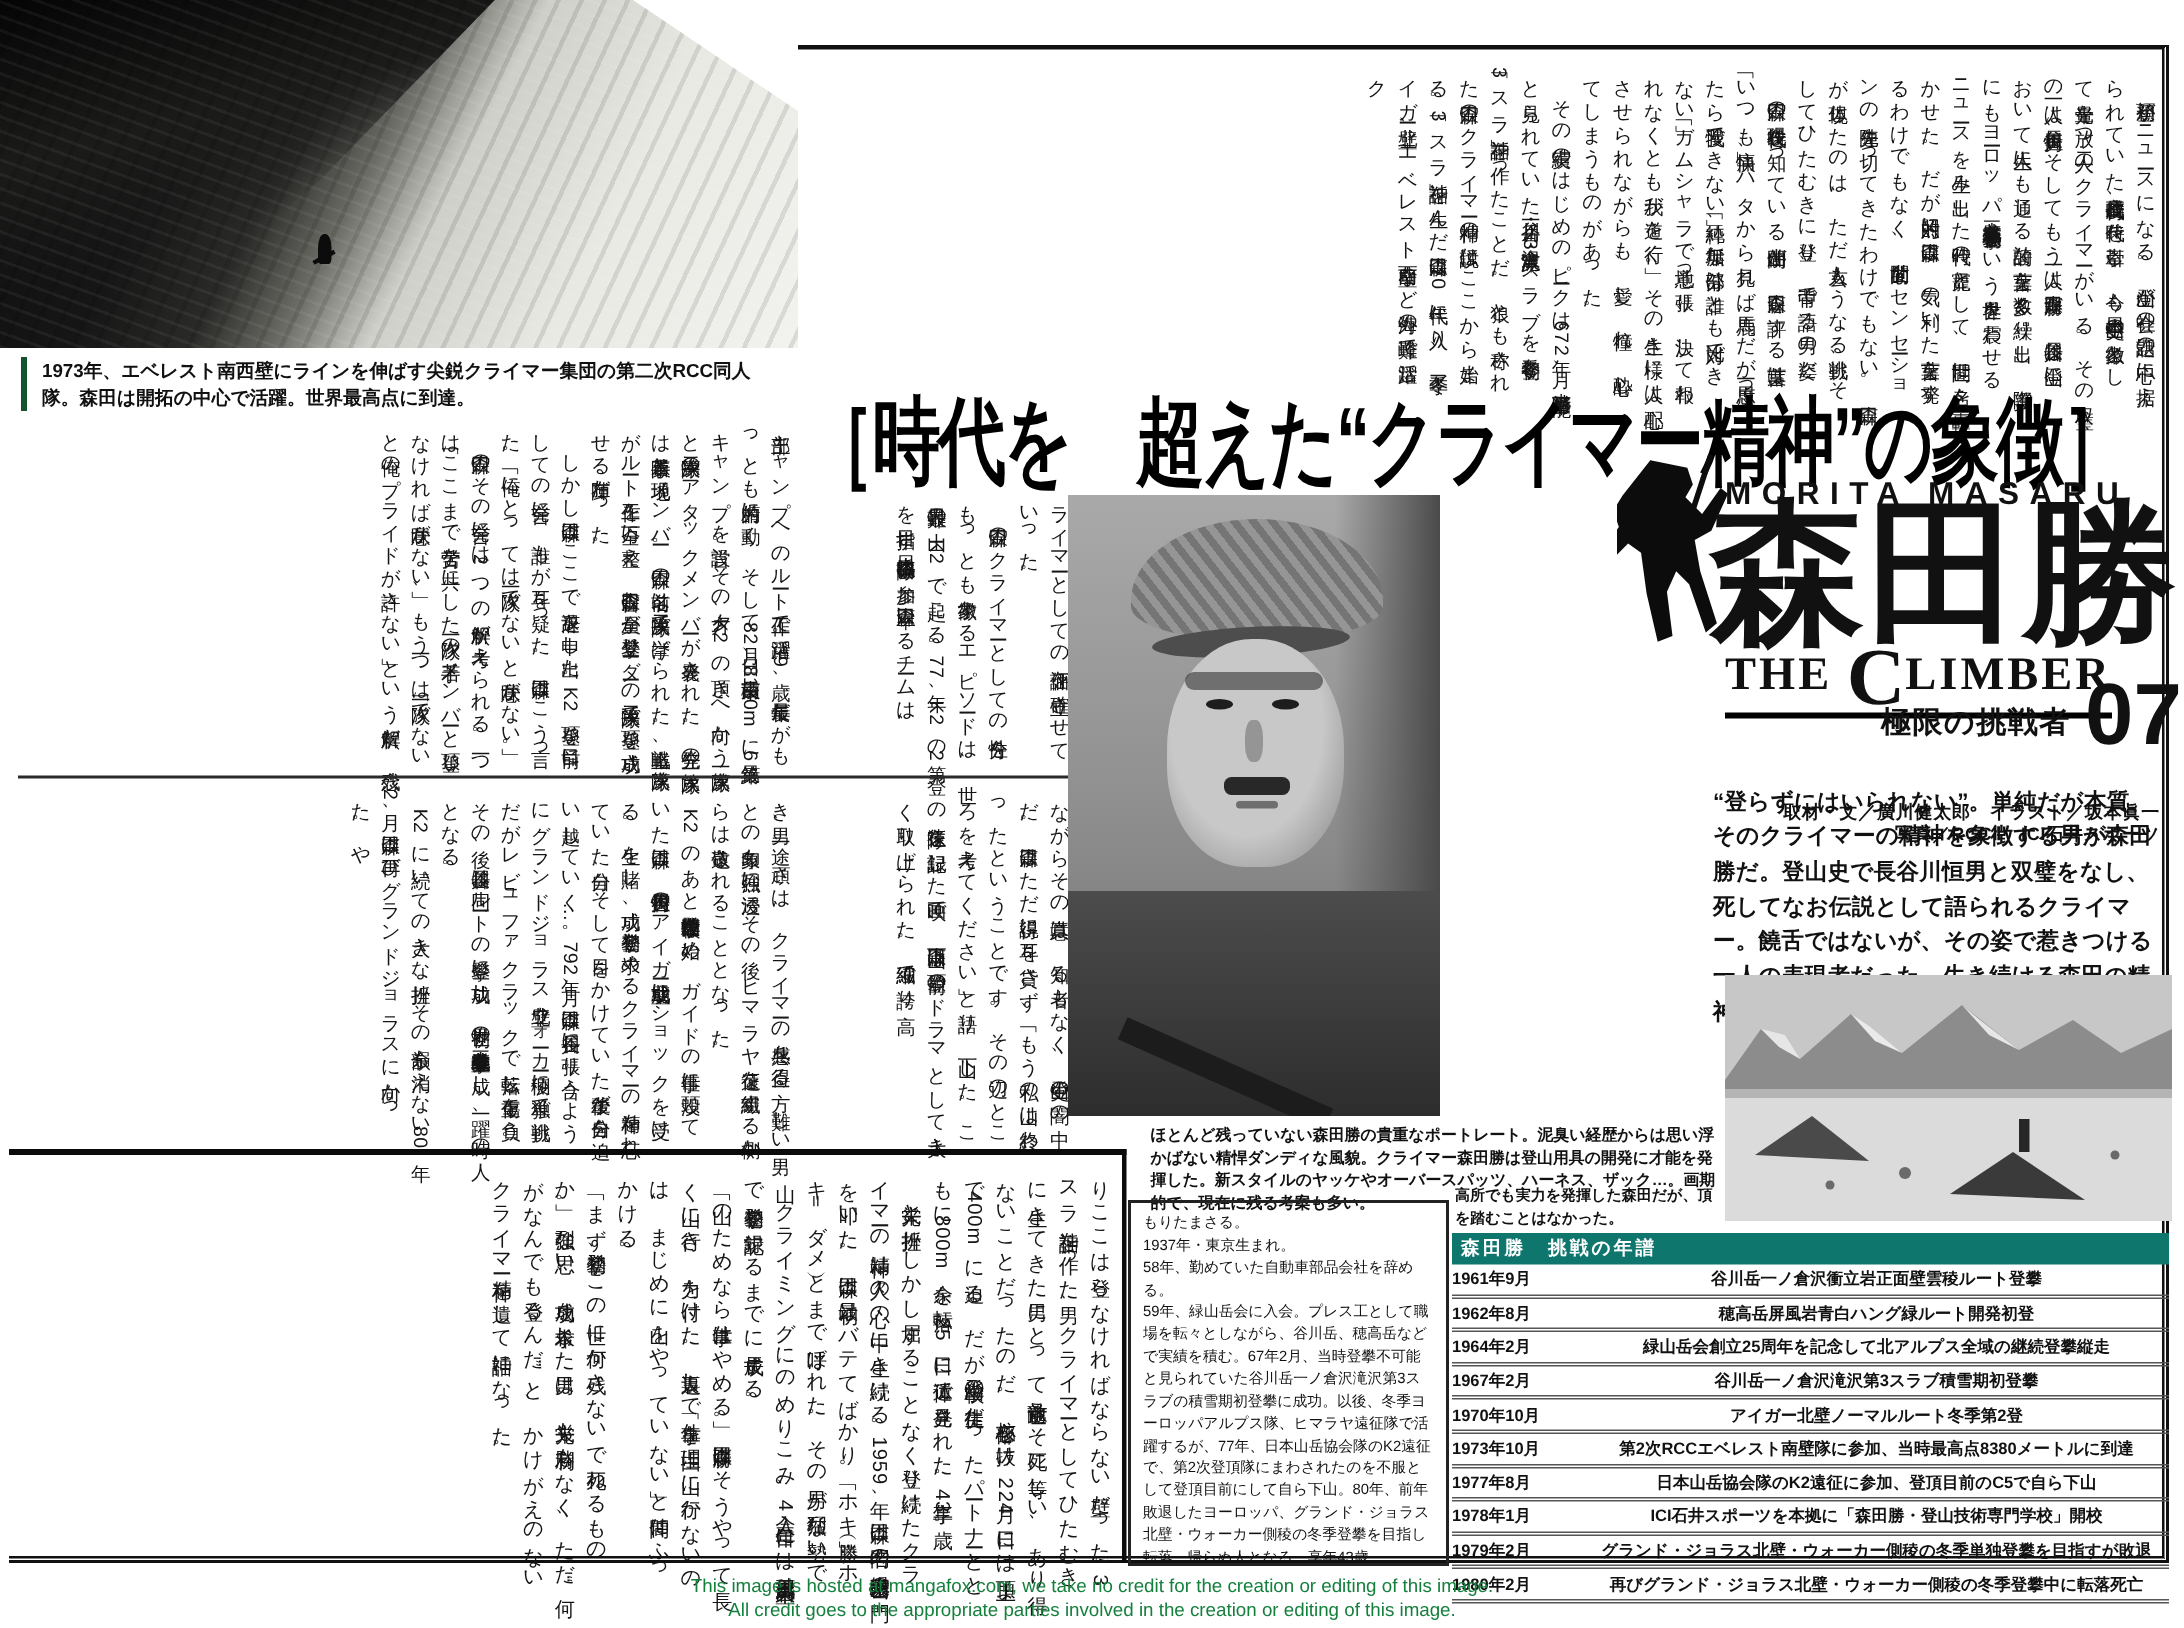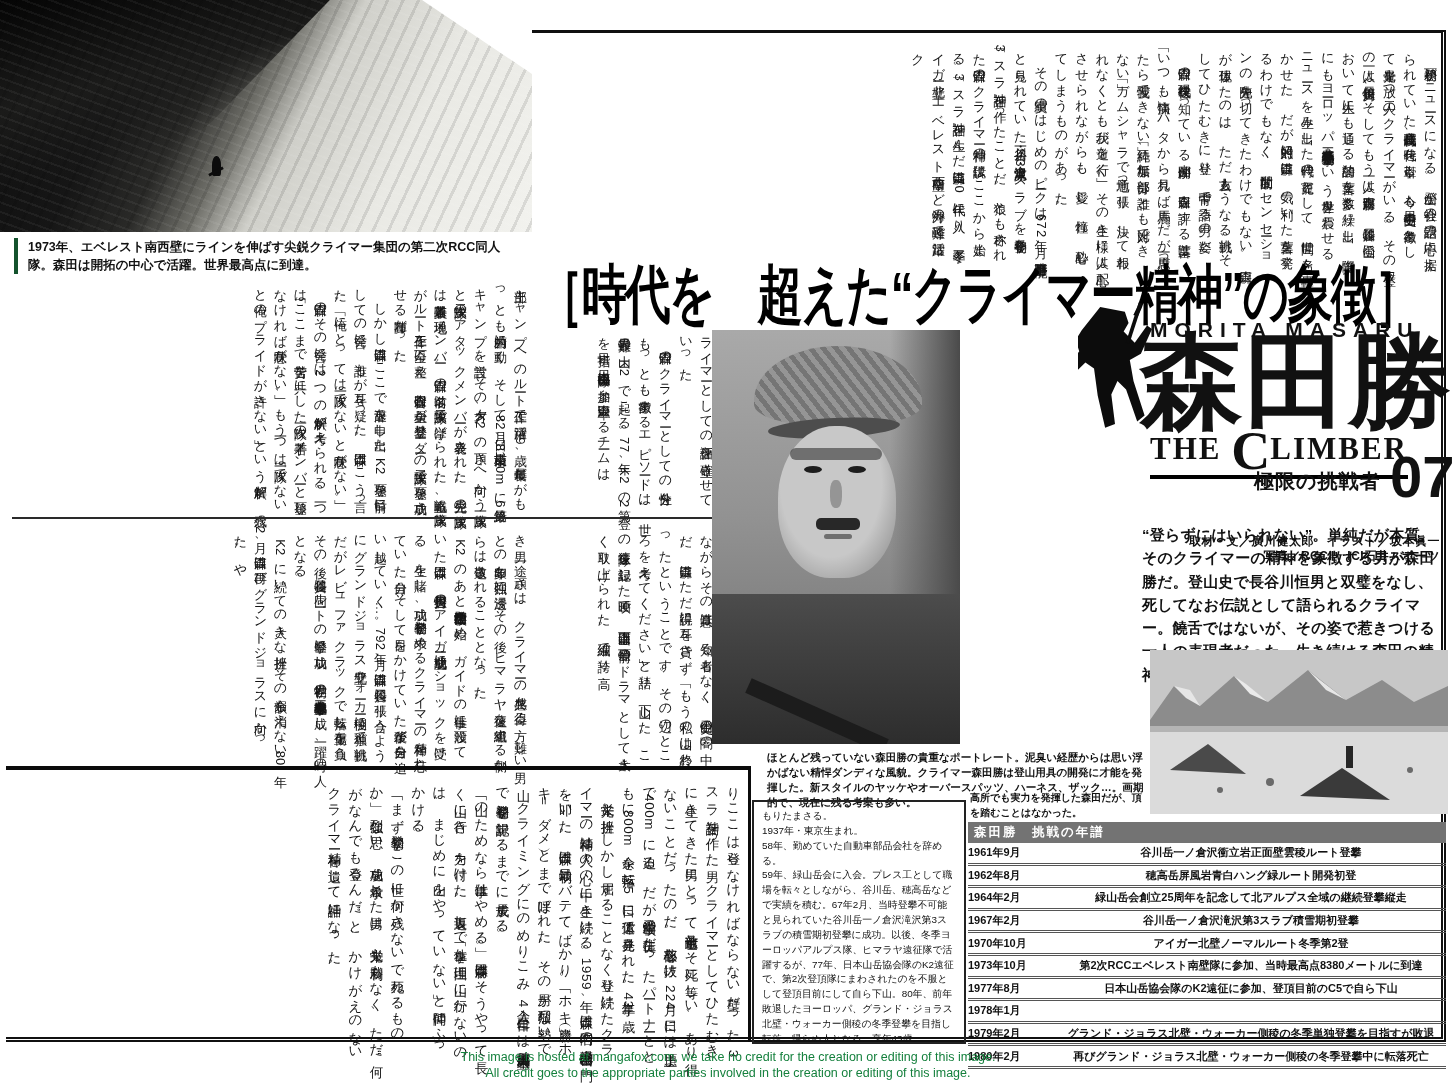--- a/index.html
+++ b/index.html
@@ -77,21 +77,21 @@
   .lead{left:1142px;top:523px;width:306px;font-size:15px;font-weight:bold;line-height:1.55;letter-spacing:0.2px;}
   
   .mountain-photo{left:1150px;top:650px;width:298px;height:164px;overflow:hidden;filter:grayscale(1);}
   
   .portrait-caption{left:752px;top:750px;width:380px;font-size:10.6px;font-weight:bold;line-height:1.42;padding-left:15px;}
   .mountain-caption{left:970px;top:791px;width:178px;font-size:10px;font-weight:bold;line-height:1.45;}
   .profile-box{left:752px;top:800px;width:214px;height:244px;box-sizing:border-box;border:2px solid #222;
      padding:7px 8px;font-size:9.9px;line-height:1.5;white-space:pre-line;overflow:hidden;}
   
   .chron{left:968px;top:822px;width:478px;font-weight:bold;}
-  .chron-header{background:#737373;color:#fff;font-size:12.5px;padding:2px 6px;letter-spacing:2px;}
+  .chron-header{background:#0f766e;color:#fff;font-size:12.5px;padding:2px 6px;letter-spacing:2px;}
   .trow{display:flex;align-items:center;height:19.6px;border-bottom:3px double #555;font-size:11px;}
   .tdate{width:88px;flex:none;}
   .tevent{flex:1;white-space:nowrap;overflow:hidden;text-align:center;}
   
   .footer-line{left:0;width:100%;text-align:center;font-size:12.5px;color:#15803d;}
   .footer1{top:1050px;} .footer2{top:1066px;}
 </style>
 </head>
 <body>
 
@@ -203,20 +203,21 @@
     <div class="trow">
         <span class="tdate">1973年10月</span>
         <span class="tevent">第2次RCCエベレスト南壁隊に参加、当時最高点8380メートルに到達</span>
       </div>
     <div class="trow">
         <span class="tdate">1977年8月</span>
         <span class="tevent">日本山岳協会隊のK2遠征に参加、登頂目前のC5で自ら下山</span>
       </div>
     <div class="trow">
         <span class="tdate">1978年1月</span>
+        <span class="tevent">ICI石井スポーツを本拠に「森田勝・登山技術専門学校」開校</span>
       </div>
     <div class="trow">
         <span class="tdate">1979年2月</span>
         <span class="tevent">グランド・ジョラス北壁・ウォーカー側稜の冬季単独登攀を目指すが敗退</span>
       </div>
     <div class="trow">
         <span class="tdate">1980年2月</span>
         <span class="tevent">再びグランド・ジョラス北壁・ウォーカー側稜の冬季登攀中に転落死亡</span>
       </div>
   </div>

